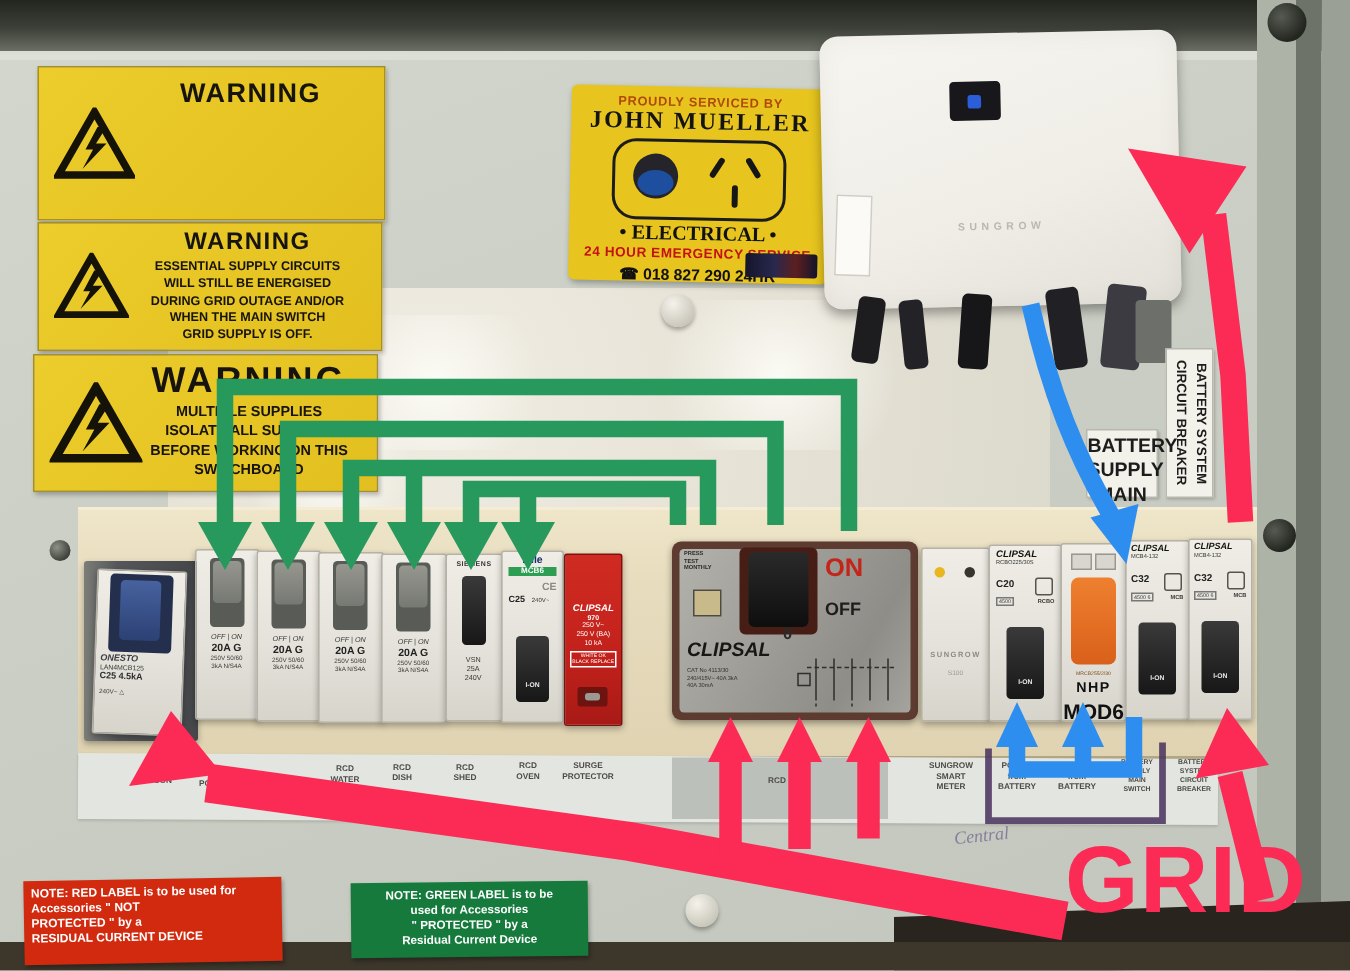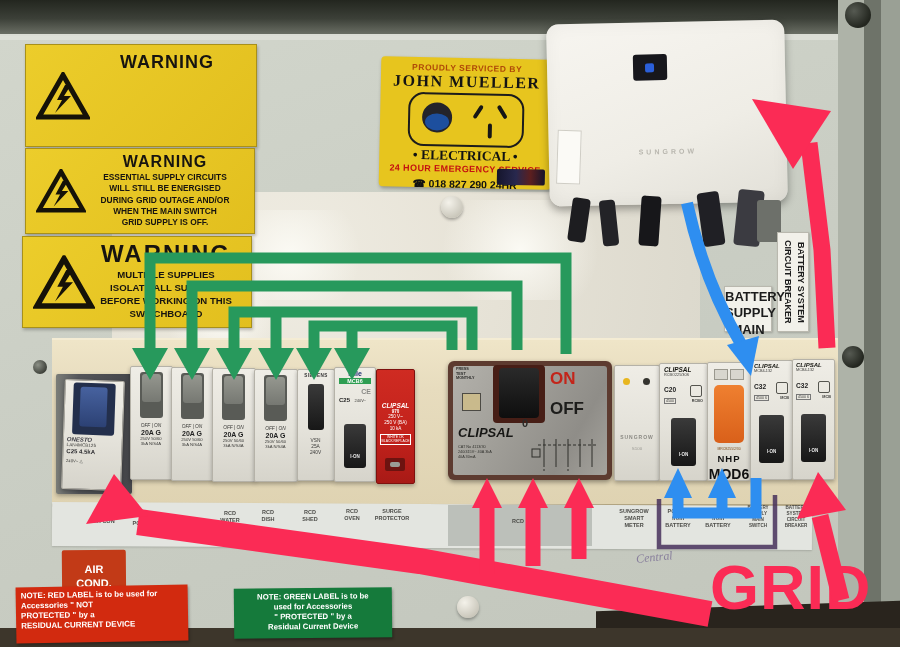--- a/index.html
+++ b/index.html
@@ -319,21 +319,21 @@
 
   <div class="abs mains">
     <div class="plate"></div>
     <div class="abs pre" style="left:8px;top:6px;font-size:3.8px;line-height:1.2;color:#2c2c2a;font-weight:bold;">PRESS
 TEST
 MONTHLY</div>
     <div class="abs" style="left:14px;top:32px;width:17px;height:16px;background:#c9ba8c;border:1.5px solid #4c4a44;"></div>
     <div class="abs" style="left:45px;top:4px;width:52px;height:58px;background:#471e16;border-radius:4px;"></div>
     <div class="abs" style="left:51px;top:7px;width:40px;height:50px;background:linear-gradient(180deg,#2a2a2a,#0e0e0e);border-radius:4px;"></div>
     <div class="abs" style="left:102px;top:8px;font-size:17px;font-weight:bold;color:#c3251a;">ON</div>
-    <div class="abs" style="left:102px;top:38px;font-size:17px;font-weight:bold;color:#1d1d1b;">OFF</div>
+    <div class="abs" style="left:102px;top:38px;font-size:12px;font-weight:bold;color:#1d1d1b;">OFF</div>
     <div class="abs" style="left:74px;top:56px;font-size:11px;font-weight:bold;color:#2a2a28;">0</div>
     <div class="abs" style="left:10px;top:64px;font-size:13px;font-weight:800;font-style:italic;color:#171715;">CLIPSAL</div>
     <div class="abs pre" style="left:10px;top:84px;font-size:3.8px;line-height:1.3;color:#33332f;">CAT No 4113/30
 240/415V~ 40A 3kA
 40A  30mA</div>
     <svg class="abs" style="left:82px;top:74px;" width="72" height="38" viewBox="0 0 72 38">
       <g stroke="#2e2e2a" stroke-width="1" fill="none">
         <line x1="14" y1="4" x2="14" y2="32"></line>
           <line x1="26" y1="4" x2="26" y2="32"></line>
         <line x1="38" y1="4" x2="38" y2="32"></line>
@@ -419,22 +419,20 @@
 BATTERY</div>
   <div class="clabel pre" style="left:736px;top:505px;width:44px;font-size:4.6px;">BATTERY
 SUPPLY
 MAIN
 SWITCH</div>
   <div class="clabel pre" style="left:774px;top:505px;width:44px;font-size:4.6px;">BATTERY
 SYSTEM
 CIRCUIT
 BREAKER</div>
 
-  <div class="abs aircond pre">AIR
-COND.</div>
 
   <div class="abs handwrite">Central</div>
 
   <div class="abs note note-red pre">NOTE:  RED LABEL is to be used for
 Accessories " NOT
 PROTECTED " by a
 RESIDUAL CURRENT DEVICE</div>
   <div class="abs note note-green pre">NOTE:  GREEN LABEL is to be
 used for Accessories
 " PROTECTED " by a

